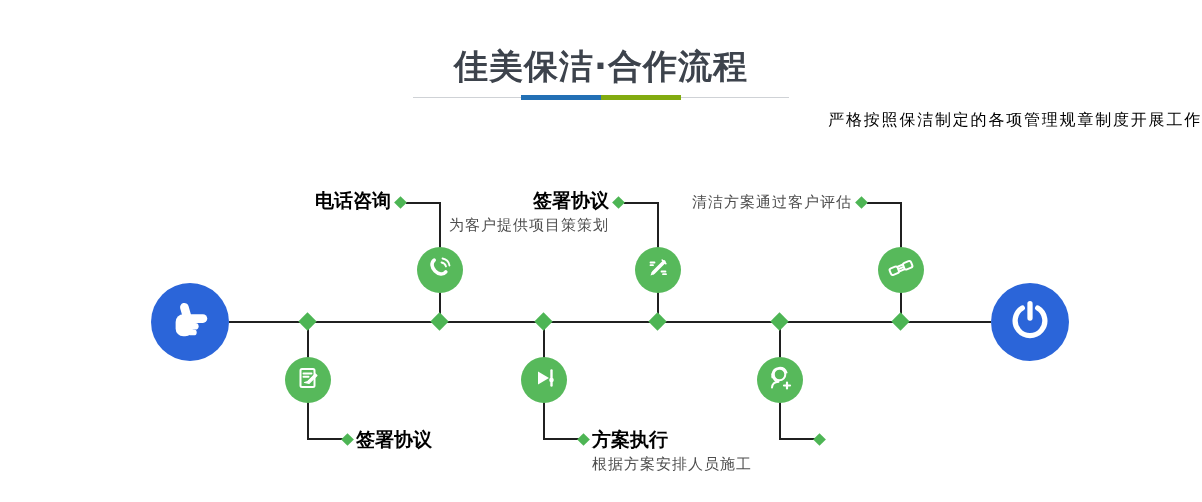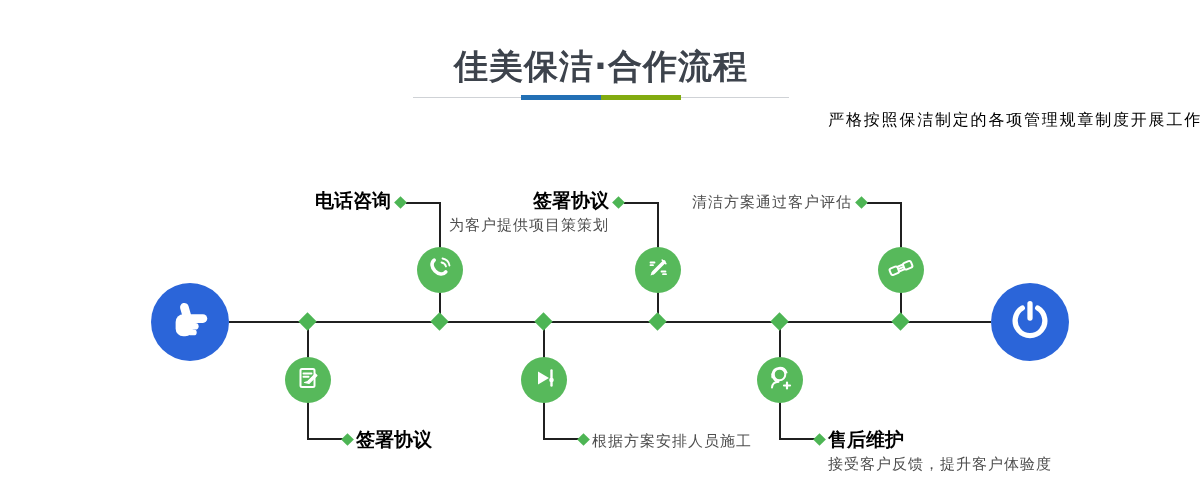--- a/index.html
+++ b/index.html
@@ -133,20 +133,21 @@
   <div class="step-circle" style="left:521px;top:357px">
     <span>
       <svg width="28" height="28" viewBox="0 0 28 28" fill="none">
         <path d="M8 7.5 L19 14 L8 20.5 Z" fill="#fff"></path>
         <path d="M21.5 6.5 v15" stroke="#fff" stroke-width="2.4" stroke-linecap="round"></path>
         <circle cx="21.5" cy="16" r="2.3" fill="#fff"></circle>
       </svg>
     </span>
   </div>
   <div class="step-label bottom" style="left:592px">
+    <div class="step-title">方案执行</div>
     <div class="step-desc">根据方案安排人员施工</div>
   </div>
 
   <div class="vline" style="left:657px;top:202px;height:120px"></div>
   <div class="hline" style="left:624px;top:202px;width:34px"></div>
   <div class="mini-diamond" style="left:614px;top:198px"></div>
   <div class="step-circle" style="left:635px;top:247px">
     <span>
       <svg width="28" height="28" viewBox="0 0 28 28" fill="none" stroke="#fff" stroke-linecap="round">
         <path d="M9.5 18.5 L20 8" stroke-width="3.6"></path>
@@ -170,24 +171,20 @@
       <svg width="30" height="30" viewBox="0 0 30 30" fill="none" stroke="#fff" stroke-width="2" stroke-linecap="round">
         <circle cx="14.5" cy="11.5" r="5.8"></circle>
         <path d="M7.5 11 a7.3 7.3 0 0 1 14 -1.5"></path>
         <rect x="6.3" y="10" width="3" height="5.4" rx="1.5" fill="#fff" stroke="none"></rect>
         <path d="M8.7 14.8 q0.8 3.2 4.3 3.8"></path>
         <path d="M7 24.5 q0.5 -5.5 6.5 -5.8"></path>
         <path d="M22 19.5 v6 M19 22.5 h6" stroke-width="2.2"></path>
       </svg>
     </span>
   </div>
-  <div class="step-label bottom" style="left:828px">
-    <div class="step-title">售后维护</div>
-    <div class="step-desc">接受客户反馈，提升客户体验度</div>
-  </div>
 
   <div class="vline" style="left:900px;top:202px;height:120px"></div>
   <div class="hline" style="left:867px;top:202px;width:34px"></div>
   <div class="mini-diamond" style="left:857px;top:198px"></div>
   <div class="step-circle" style="left:878px;top:247px">
     <span>
       <svg width="30" height="30" viewBox="0 0 30 30" fill="none">
         <g transform="rotate(-22 15 15)" stroke="#fff" stroke-width="2" stroke-linecap="round" stroke-linejoin="round">
           <rect x="3.5" y="11.5" width="8.5" height="7" rx="2"></rect>
           <rect x="18" y="11.5" width="8.5" height="7" rx="2"></rect>

